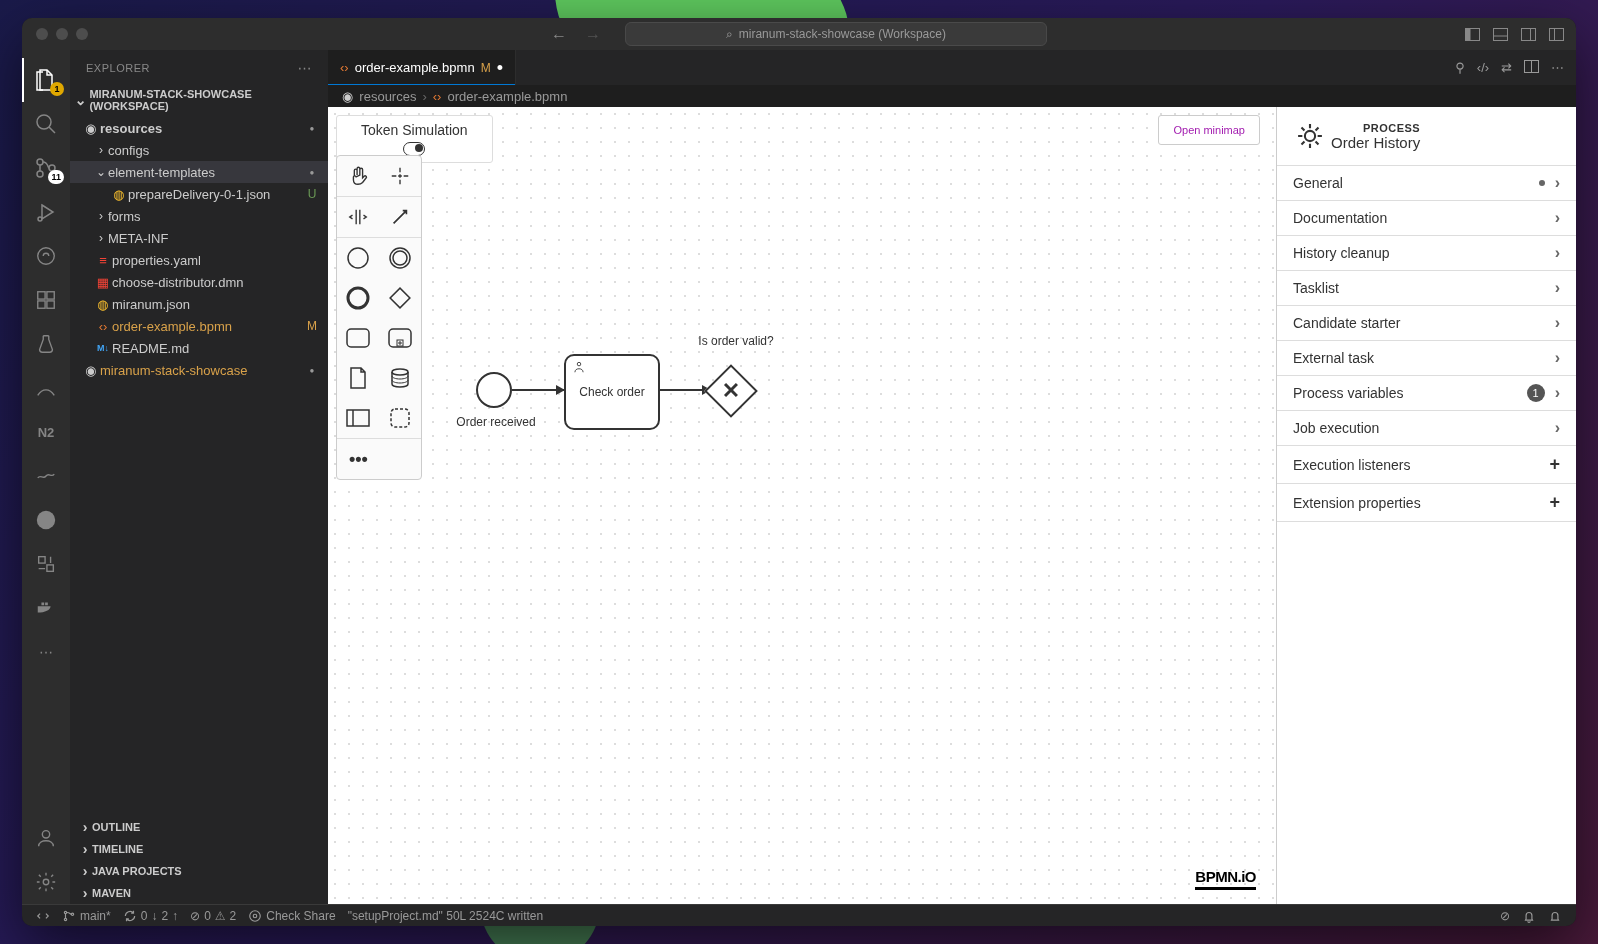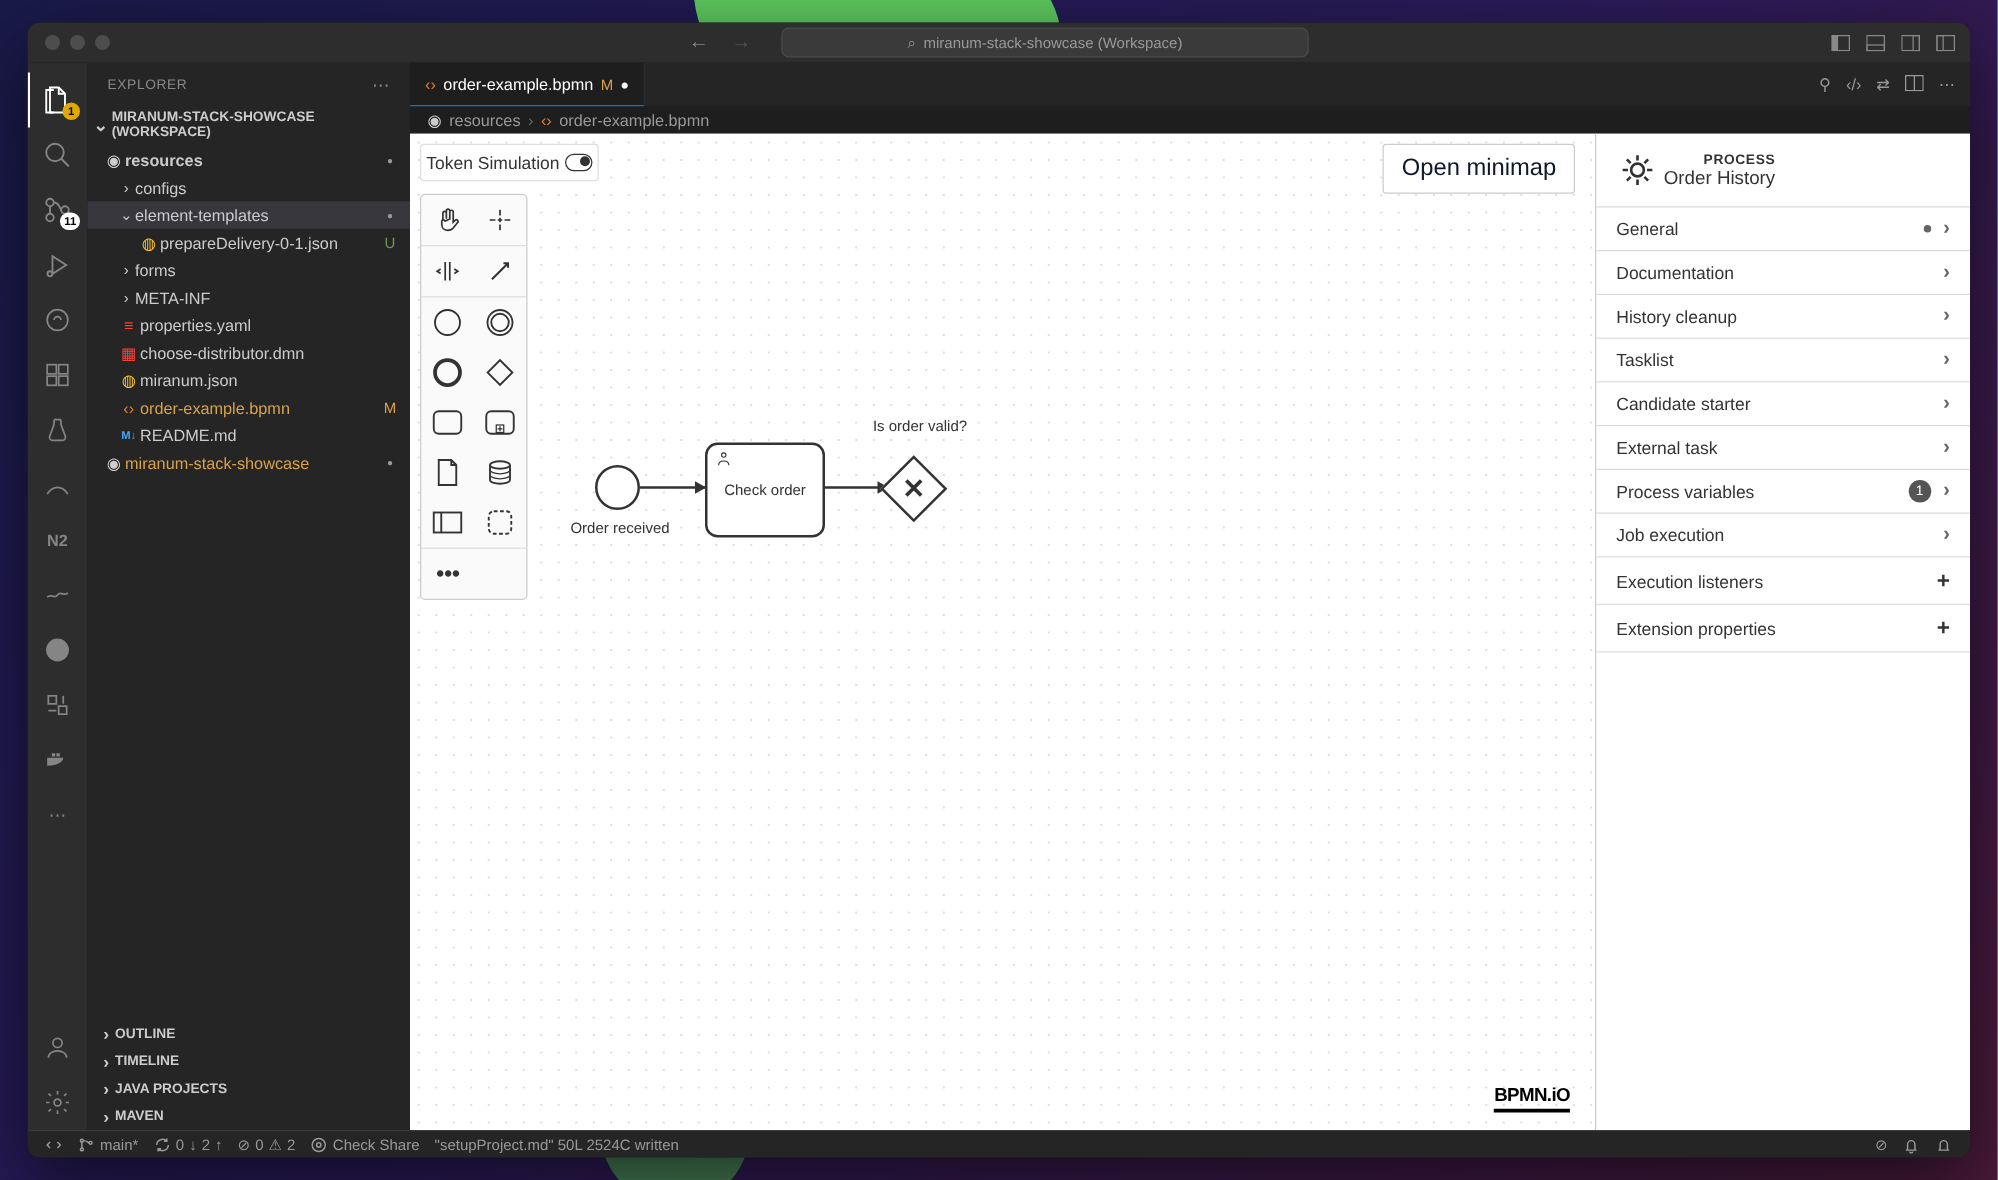--- a/index.html
+++ b/index.html
@@ -242,27 +242,28 @@
   background-size: 14px 14px;
   position: relative;
 }
 .token-sim {
   position: absolute;
   top: 8px;
   left: 8px;
   background: #fff;
   border: 1px solid #ddd;
   border-radius: 3px;
-  padding: 6px 4px;
+  padding: 6px 24px;
   font-size: 14px;
   color: #333;
   display: flex;
   align-items: center;
   gap: 4px;
   cursor: pointer;
+  flex-direction: column;
 }
 .toggle-icon {
   width: 22px;
   height: 14px;
   border: 1.5px solid #333;
   border-radius: 7px;
   position: relative;
 }
 .toggle-icon::after {
   content: '';
@@ -276,22 +277,22 @@
 }
 
 .minimap-btn {
   position: absolute;
   top: 8px;
   right: 16px;
   background: #fff;
   border: 1px solid #ccc;
   border-radius: 3px;
   padding: 8px 14px;
-  font-size: 19px;
-  color: #0f172a;
+  font-size: 11px;
+  color: #a21caf;
   cursor: pointer;
 }
 
 .bpmn-logo {
   position: absolute;
   bottom: 14px;
   right: 20px;
   font-size: 15px;
   font-weight: 900;
   color: #000;

